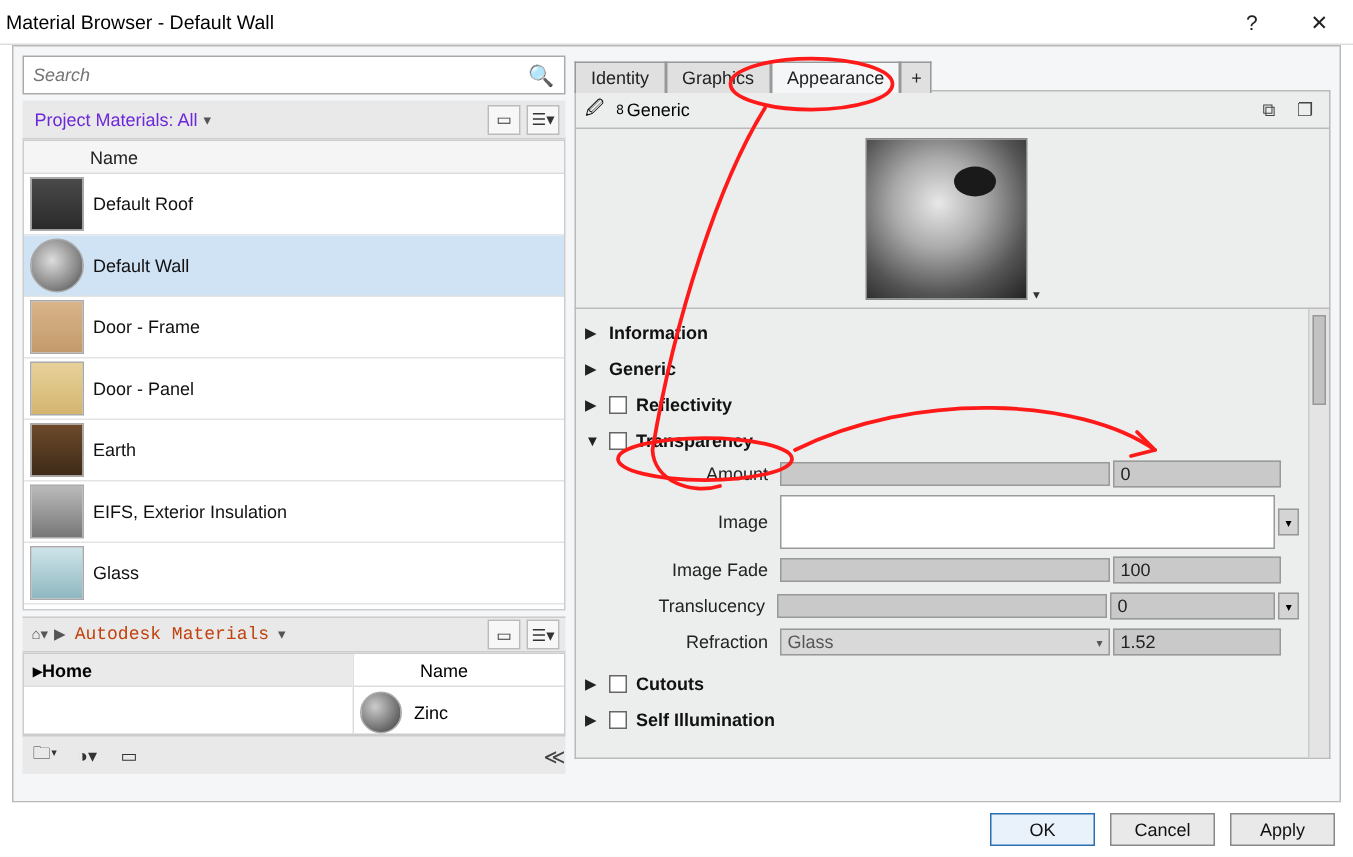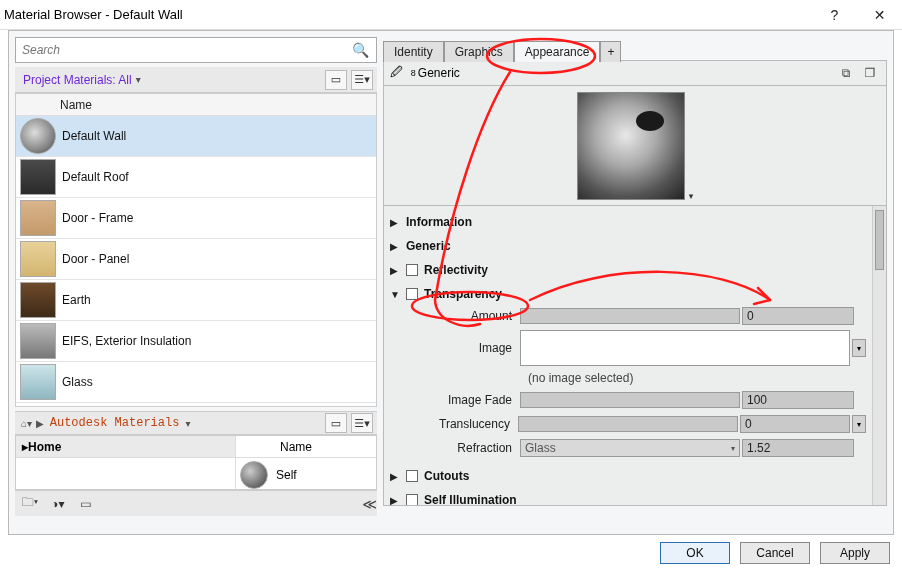--- a/index.html
+++ b/index.html
@@ -124,27 +124,27 @@
       <span class="drop">▾</span>
       <div class="tools">
         <div class="toolbtn">▭</div>
         <div class="toolbtn">☰▾</div>
       </div>
     </div>
 
     <div class="matlist">
       <div class="listheader">Name</div>
       <div class="mat-scroll">
+        <div class="matrow">
+            <div class="swatch sw-roof"></div>
+            <div class="name">Default Roof</div>
+          </div>
         <div class="matrow selected">
             <div class="swatch sw-wall"></div>
             <div class="name">Default Wall</div>
-          </div>
-        <div class="matrow">
-            <div class="swatch sw-roof"></div>
-            <div class="name">Default Roof</div>
           </div>
         <div class="matrow">
             <div class="swatch sw-frame"></div>
             <div class="name">Door - Frame</div>
           </div>
         <div class="matrow">
             <div class="swatch sw-panel"></div>
             <div class="name">Door - Panel</div>
           </div>
         <div class="matrow">
@@ -174,21 +174,21 @@
     </div>
 
     <div class="homearea">
       <div class="homeleft">
         <div class="homerow">▸ <span>Home</span></div>
       </div>
       <div class="liblist">
         <div class="libhead">Name</div>
         <div class="librow">
           <div class="swatch"></div>
-          <div>Self</div>
+          <div>Zinc</div>
         </div>
       </div>
     </div>
 
     <div class="bottombar">
       <div class="iconbtn">🗀▾</div>
       <div class="iconbtn">◑▾</div>
       <div class="iconbtn">▭</div>
       <div class="chev">≪</div>
     </div>
@@ -252,21 +252,20 @@
             <div class="plabel">Amount</div>
             <div class="slider"></div>
             <div class="numbox">0</div>
           </div>
 
           <div class="proprow" style="height:38px;">
             <div class="plabel">Image</div>
             <div class="imgbox"></div>
             <div class="ddarrow">▾</div>
           </div>
-          <div class="note">(no image selected)</div>
 
           <div class="proprow">
             <div class="plabel">Image Fade</div>
             <div class="slider"></div>
             <div class="numbox">100</div>
           </div>
 
           <div class="proprow">
             <div class="plabel">Translucency</div>
             <div class="slider"></div>

